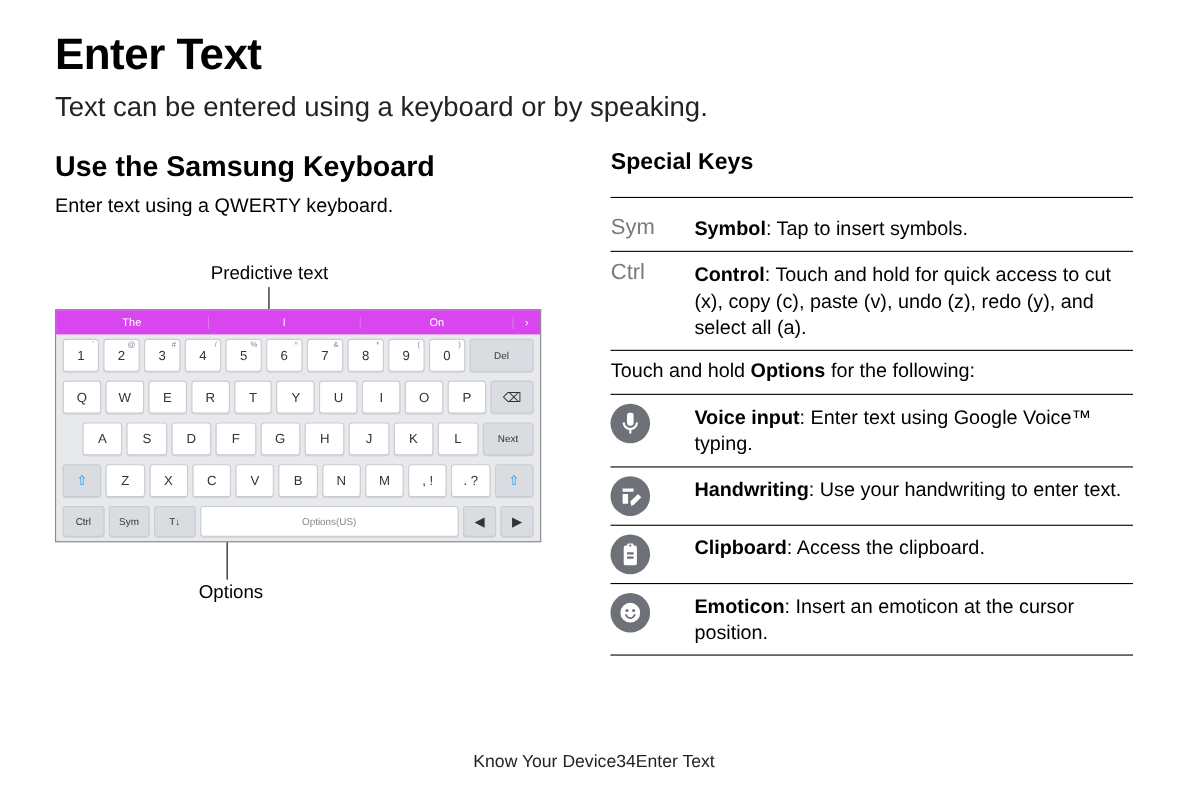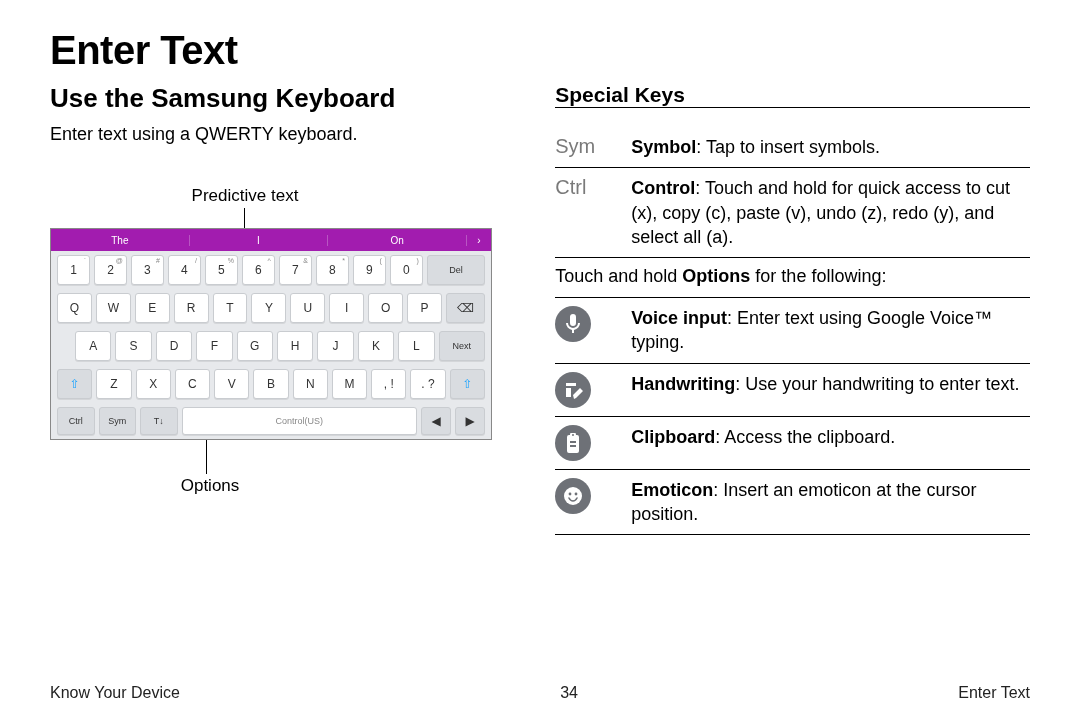--- a/index.html
+++ b/index.html
@@ -4,38 +4,38 @@
 <style>
   * { box-sizing: border-box; margin: 0; padding: 0; }
   html, body { width: 1080px; height: 720px; font-family: Arial, Helvetica, sans-serif; color: #000; background: #fff; }
   .page { position: relative; width: 1080px; height: 720px; padding: 28px 50px 0 50px; }
   .h1 { font-size: 40px; font-weight: 800; letter-spacing: -0.5px; margin-bottom: 10px; }
   .intro { font-size: 25px; font-weight: 400; color: #222; margin-bottom: 24px; }
   .cols { display: flex; gap: 40px; }
   .left { width: 490px; }
   .right { width: 500px; }
   .h2 { font-size: 26px; font-weight: 700; margin-bottom: 8px; }
-  .h3 { font-size: 21px; font-weight: 700; border-bottom: 1px solid #000; padding-bottom: 0; margin-bottom: 19px; }
+  .h3 { font-size: 21px; font-weight: 700; border-bottom: 1px solid #000; padding-bottom: 19px; margin-bottom: 8px; }
   .body { font-size: 18px; line-height: 1.35; }
   .row { display: flex; align-items: flex-start; gap: 12px; border-bottom: 1px solid #000; padding: 8px 0 8px 0; }
   .keycol { width: 52px; flex: 0 0 52px; display: flex; align-items: center; justify-content: flex-start; }
   .keylabel { font-size: 20px; color: #7a7a7a; font-weight: 400; }
   .desccol { flex: 1; font-size: 18px; line-height: 1.35; margin-left: 12px; }
   .b { font-weight: 700; }
   .touchhold { font-size: 18px; padding: 8px 0 10px 0; border-bottom: 1px solid #000; }
   .iconcircle { width: 36px; height: 36px; border-radius: 50%; background: #6e7177; display: flex; align-items: center; justify-content: center; }
   .iconcircle svg { fill: #fff; }
-  .footer { position: absolute; bottom: 18px; left: 50px; right: 50px; display: flex; justify-content: space-between; font-size: 16px; color: #222; }
+  .footer { position: absolute; bottom: 18px; left: 50px; right: 50px; display: flex; justify-content: center; font-size: 16px; color: #222; }
 
   
   .kbwrap { margin-top: 40px; }
   .label-pt { font-size: 17px; text-align: center; width: 130px; margin-left: 130px; margin-bottom: 2px; }
   .ptline { width: 1px; height: 20px; background: #000; margin-left: 194px; margin-bottom: 0; }
   .kb { width: 442px; border: 1px solid #888; background: #e7e9ec; }
-  .pred { height: 22px; background: #a21caf; display: flex; align-items: center; font-size: 10px; color: #fff; }
+  .pred { height: 22px; background: #d946ef; display: flex; align-items: center; font-size: 10px; color: #fff; }
   .pred div { flex: 1; text-align: center; border-right: 1px solid rgba(255,255,255,0.25); }
   .pred div:last-child { flex: 0 0 24px; border-right: none; }
   .kbrow { display: flex; gap: 4px; padding: 4px 6px; }
   .key { background: #fff; border: 1px solid #c9ccd0; border-radius: 3px; height: 30px; display: flex; align-items: center; justify-content: center; font-size: 12px; color: #333; position: relative; box-shadow: 0 1px 0 rgba(0,0,0,0.08);}
   .key .sup { position: absolute; top: 1px; right: 3px; font-size: 7px; color: #888; }
   .row1 .key { width: 34px; }
   .row1 .key.del { width: 60px; font-size: 9px; background:#d9dce0;}
   .row2 .key { width: 37.5px; }
   .row2 .key.bksp { width: 42px; background:#d9dce0;}
   .row3 { padding-left: 24px; }
@@ -48,20 +48,21 @@
   .row5 .space { flex: 1; font-size: 9px; color:#888; }
   .row5 .arr { width: 30px; background:#d9dce0;}
   .optline { width: 1px; height: 34px; background: #000; margin-left: 156px; }
   .label-opt { font-size: 17px; margin-left: 130px; width: 60px; text-align: center; margin-top: 2px; }
 </style>
 </head>
 <body>
 
 <div class="page">
   <div class="h1">Enter Text</div>
+  <div class="intro">Text can be entered using a keyboard or by speaking.</div>
 
   <div class="cols">
 
     <div class="left">
       <div class="h2">Use the Samsung Keyboard</div>
       <div class="body">Enter text using a QWERTY keyboard.</div>
 
       <div class="kbwrap">
         <div class="label-pt">Predictive text</div>
         <div class="ptline"></div>
@@ -150,21 +151,21 @@
             <div class="key">N</div>
             <div class="key">M</div>
             <div class="key">, !</div>
             <div class="key">. ?</div>
             <div class="key shift">⇧</div>
           </div>
           <div class="kbrow row5">
             <div class="key ctrl">Ctrl</div>
             <div class="key sym">Sym</div>
             <div class="key opt">T↓</div>
-            <div class="key space">Control(US)</div>
+            <div class="key space">Options(US)</div>
             <div class="key arr">◀</div>
             <div class="key arr">▶</div>
           </div>
         </div>
         <div class="optline"></div>
         <div class="label-opt">Options</div>
       </div>
     </div>
 
     <div class="right">

